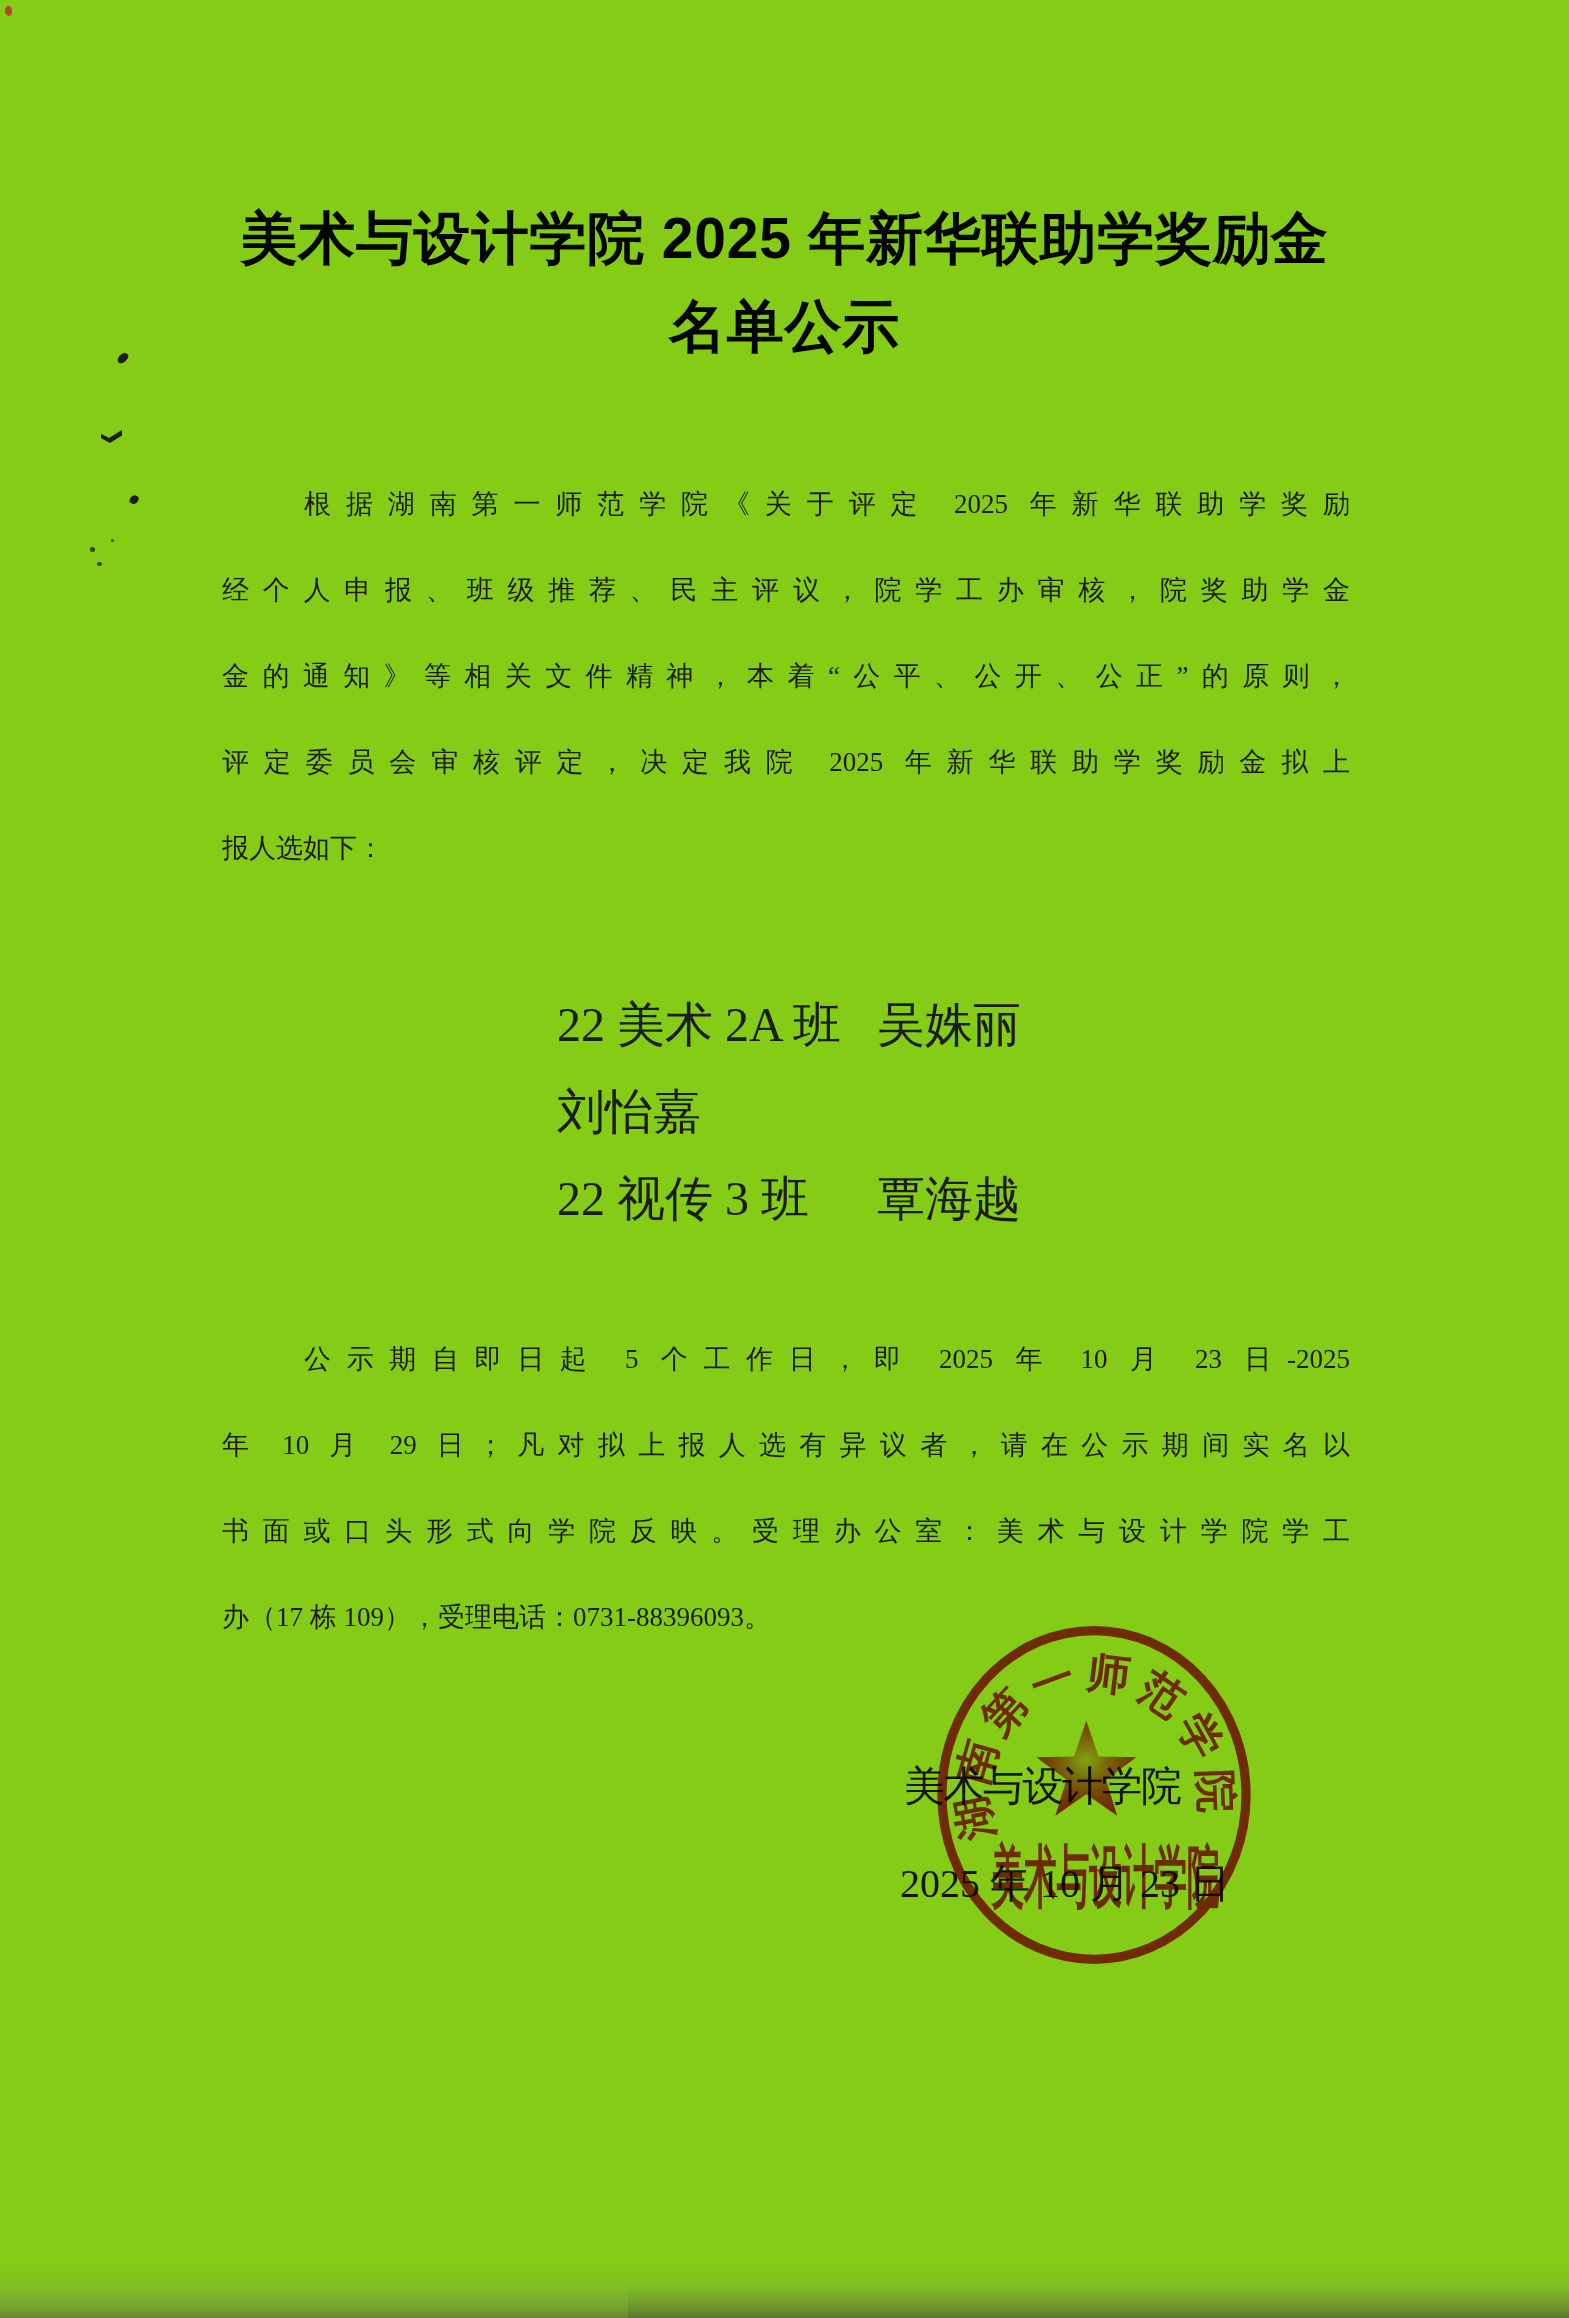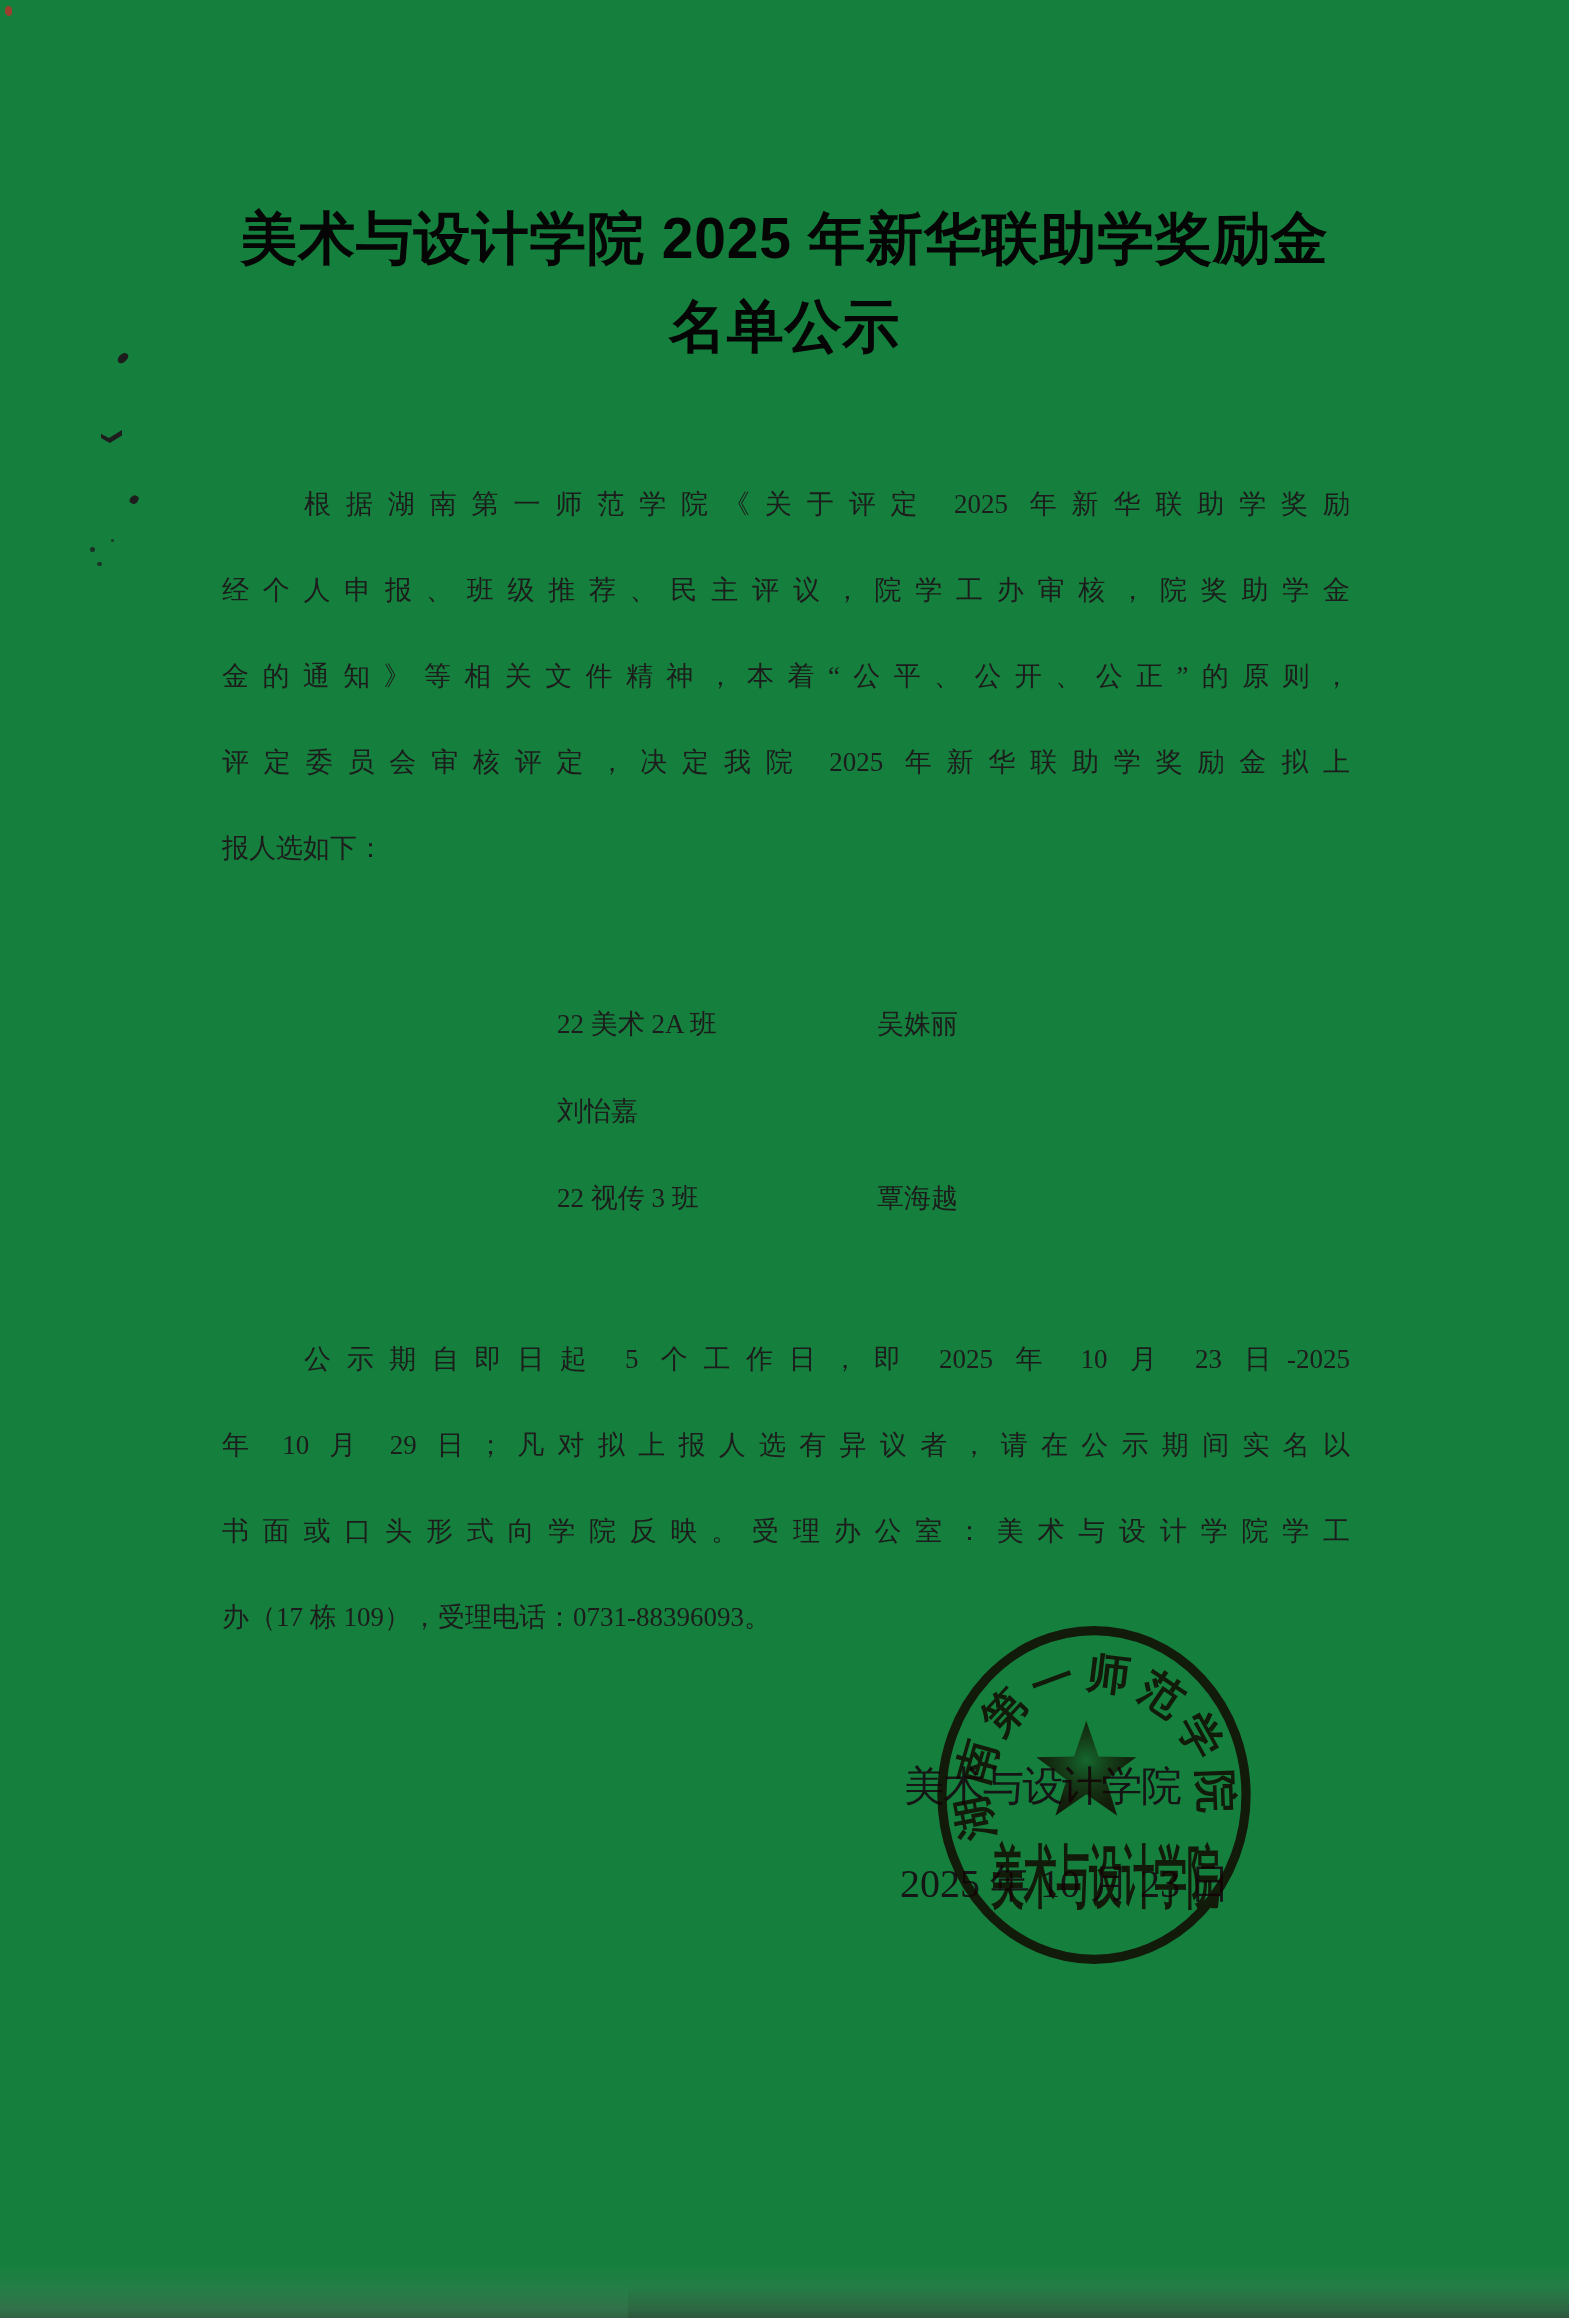--- a/index.html
+++ b/index.html
@@ -4,41 +4,41 @@
 <style>
   html,body { margin:0; padding:0; }
   body {
     width:1569px; height:2319px;
     background:#ffffff;
     position:relative;
     font-family:"Liberation Serif","DejaVu Serif",serif;
     color:#1c1c1c;
     overflow:hidden;
   }
-  .page { position:absolute; inset:0; background:#15803d; }
+  .page { position:absolute; inset:0; background:#84cc16; }
 
   
   .doc-title {
     position:absolute; left:0; top:194px; width:1569px;
     text-align:center;
     font-family:"Liberation Sans","DejaVu Sans",sans-serif;
     font-weight:700; font-size:57px; line-height:88px;
     color:#050505; letter-spacing:0.8px;
   }
 
   
   .para { position:absolute; left:222px; width:1128px; font-size:27px; }
   #para1 { top:461px;  line-height:86px; }
   #para2 { top:1316px; line-height:86px; }
   .line       { white-space:nowrap; }
   .line.just  { white-space:normal; text-align:justify; text-align-last:justify; }
   .line.indent{ text-indent:82px; }
 
   
-  .recipient-list { position:absolute; left:557px; top:981px; font-size:27px; line-height:87px; }
+  .recipient-list { position:absolute; left:557px; top:981px; font-size:48px; line-height:87px; }
   .recipient-row  { display:flex; }
   .recipient-row .cls { width:320px; }
 
   
   .sig-dept {
     position:absolute; left:904px; top:1762px;
     font-size:41px; line-height:48px; letter-spacing:-1.5px; color:#151515;
   }
   .sig-date {
     position:absolute; left:900px; top:1861px;

